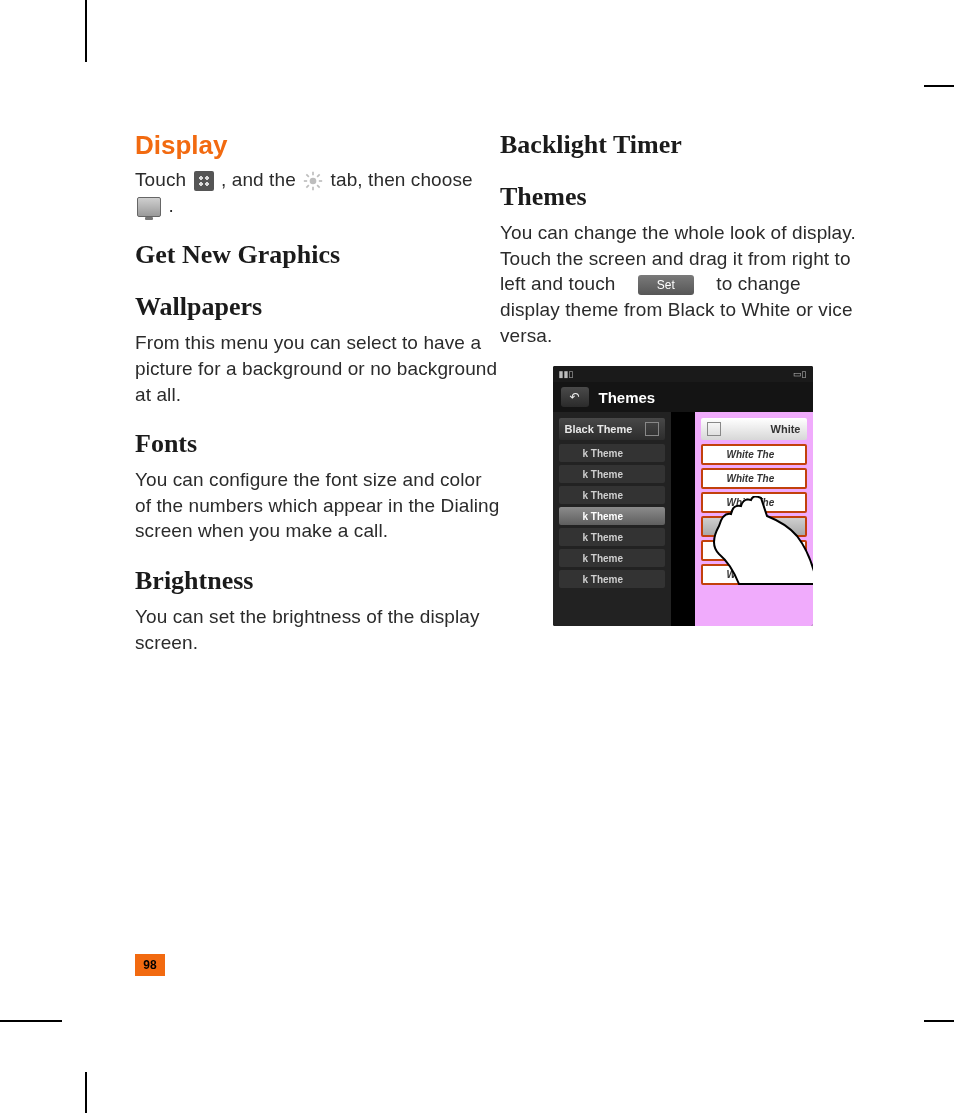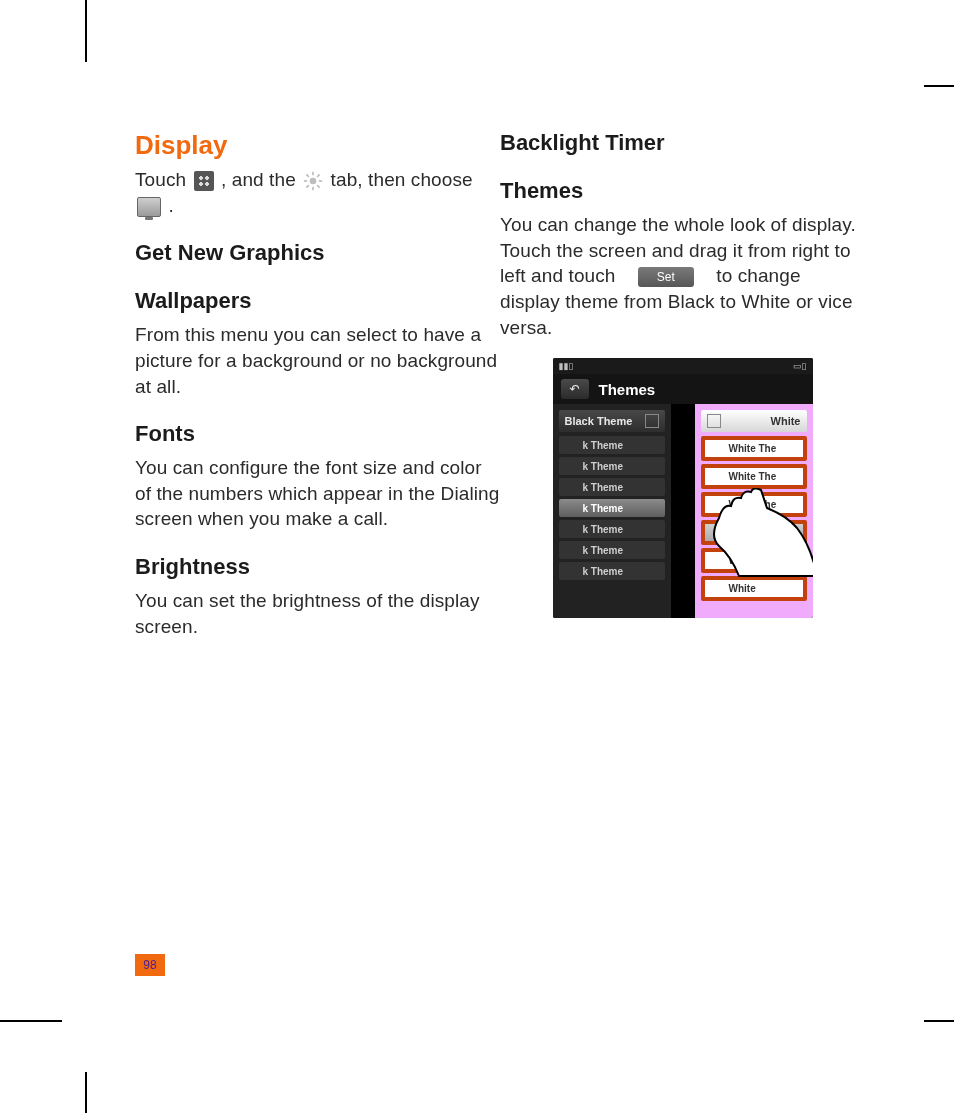--- a/index.html
+++ b/index.html
@@ -15,21 +15,21 @@
   .page{position:absolute;left:135px;top:130px;width:730px;}
 
   .hdr{display:flex;align-items:center;gap:14px;margin-bottom:60px;}
   .hdr-block{width:12px;height:32px;background:#f26a10;}
   .hdr-txt{font-size:20px;font-weight:700;color:#1b1b1b;}
 
   .cols{display:flex;}
   .col{flex:1 1 0;min-width:0;}
 
   h2.display{font-size:26px;font-weight:700;color:#f26a10;margin:0 0 6px 0;}
-  h2.sub{font-size:22px;font-weight:700;color:#1b1b1b;margin:22px 0 8px 0;}
+  h2.sub{font-size:26px;font-weight:700;color:#1b1b1b;margin:22px 0 8px 0;font-family:Liberation Serif, serif;}
   p{font-size:19px;line-height:1.35;margin:0 0 6px 0;color:#2b2b2b;
     font-stretch:condensed;letter-spacing:0.1px;}
 
   .icon{display:inline-flex;vertical-align:middle;margin:0 2px;}
 
   .grid-ico{width:20px;height:20px;background:#555;border-radius:2px;
             display:inline-flex;align-items:center;justify-content:center;}
   .grid-ico::before{content:"";width:12px;height:12px;
     background:
      radial-gradient(circle,#ddd 40%,transparent 42%) 0 0/6px 6px,
@@ -63,28 +63,28 @@
   .ts-body{position:absolute;left:0;right:0;top:46px;bottom:0;display:flex;text-align:right;}
   .ts-pane{flex:1;background:#222;padding:6px;}
   .ts-pane.light{background:#f0abfc;margin-left:24px;}
   .ts-head{height:22px;background:linear-gradient(#484848,#2d2d2d);border-radius:2px;
     color:#e8e8e8;font-size:11px;font-weight:700;display:flex;align-items:center;
     padding:0 6px;margin-bottom:4px;justify-content:space-between;}
   .ts-pane.light .ts-head{background:linear-gradient(#fff,#d7d7d7);color:#333;}
   .ts-row{height:18px;border-radius:2px;background:#333;color:#cfcfcf;font-size:10px;
     font-weight:700;display:flex;align-items:center;padding:0 24px;margin-bottom:3px;
     white-space:nowrap;}
-  .ts-pane.light .ts-row{background:#fff;color:#333;border:4px solid #c2410c;height:17px;}
+  .ts-pane.light .ts-row{background:#fff;color:#333;border:2px solid #c2410c;height:17px;font-style:italic;}
   .ts-row.sel{background:linear-gradient(#8b8b8b,#5e5e5e);color:#fff;}
   .ts-pane.light .ts-row.sel{background:linear-gradient(#cfcfcf,#a9a9a9);}
   .ts-head .sq{width:12px;height:12px;border:1px solid #888;}
   .hand{position:absolute;right:-6px;bottom:40px;width:120px;height:90px;pointer-events:none;}
 
   .pagenum{position:absolute;left:135px;top:954px;width:30px;height:22px;
-    background:#f26a10;color:#4c1d95;font-size:12px;font-weight:400;
+    background:#f26a10;color:#000000;font-size:12px;font-weight:700;
     display:flex;align-items:center;justify-content:center;}
 </style>
 </head>
 <body>
 
 <div class="crop-top"></div>
 <div class="crop-bl-h"></div>
 <div class="crop-bl-v"></div>
 <div class="crop-br"></div>
 <div class="crop-tr"></div>

